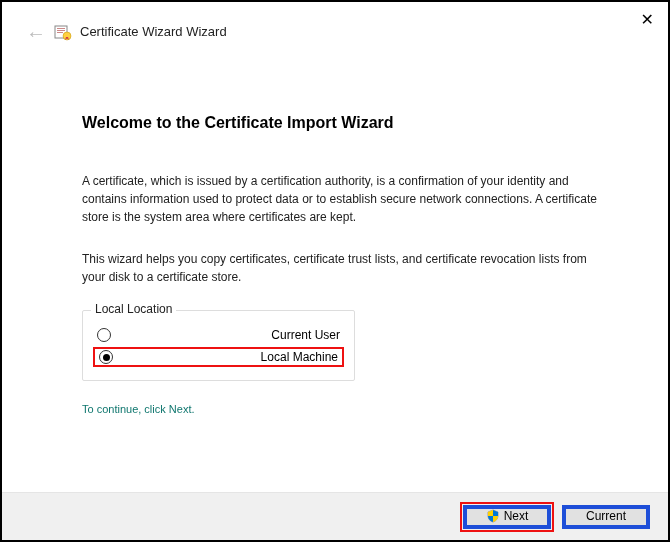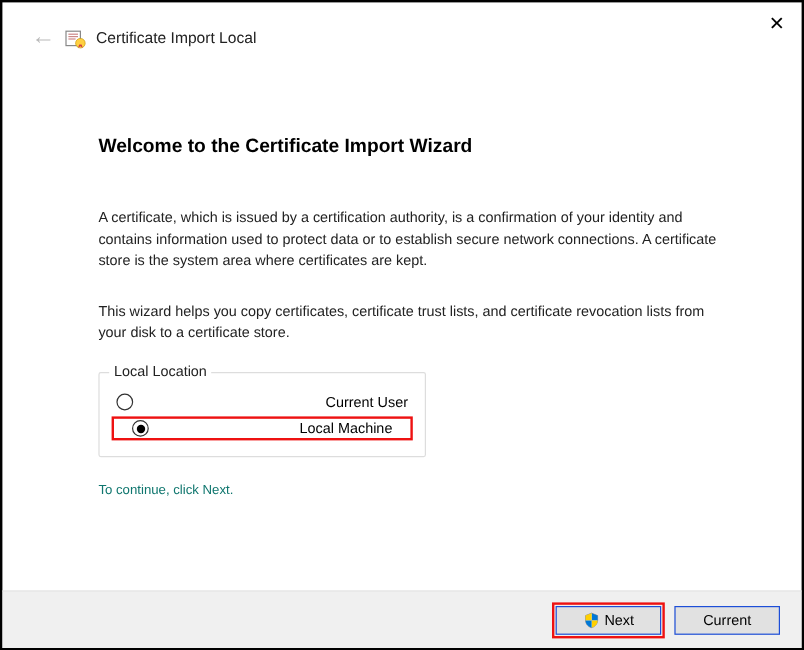--- a/index.html
+++ b/index.html
@@ -107,21 +107,21 @@
       height: 7px;
       background: #000;
       border-radius: 50%;
       display: none;
     }
     .radio-row.selected .radio-inner {
       display: block;
     }
     .highlight-red {
       border: 2px solid #e11;
-      padding: 1px 15px;
+      padding: 1px 4px;
       margin: 1px -4px;
     }
     .continue-text {
       font-size: 11px;
       color: #0f766e;
     }
     .footer-bar {
       position: absolute;
       bottom: 0;
       left: 0;
@@ -132,25 +132,25 @@
       display: flex;
       justify-content: flex-end;
       align-items: center;
       padding-right: 18px;
       gap: 8px;
     }
     .win-button {
       min-width: 88px;
       height: 24px;
       background: #e1e1e1;
-      border: 1px solid #1d4ed8;
+      border: 4px solid #1d4ed8;
       font-size: 12px;
       cursor: pointer;
       display: inline-flex;
-      align-items: center;
+      align-items: flex-start;
       justify-content: center;
       gap: 4px;
       font-family: inherit;
     }
     .next-wrap {
       border: 2px solid #e11;
       padding: 1px;
     }
     .shield-icon {
       width: 14px;
@@ -168,21 +168,21 @@
   <span class="wizard-icon">
     <svg viewBox="0 0 18 18">
       <rect x="1" y="3" width="12" height="12" fill="#fff" stroke="#888" stroke-width="1"></rect>
       <rect x="3" y="5" width="8" height="1" fill="#c88"></rect>
       <rect x="3" y="7" width="8" height="1" fill="#c88"></rect>
       <rect x="3" y="9" width="6" height="1" fill="#c88"></rect>
       <circle cx="13" cy="13" r="4" fill="#ffd040" stroke="#c09000" stroke-width="0.5"></circle>
       <path d="M11 17 L12 14 L14 14 L15 17 L13 15.5 Z" fill="#d04040"></path>
     </svg>
   </span>
-  <span class="header-title">Certificate Import Local</span>
+  <span class="header-title">Certificate Wizard Wizard</span>
 </div>
 
 <div class="content">
   <h1 class="main-heading">Welcome to the Certificate Import Wizard</h1>
 
   <p class="desc-text">A certificate, which is issued by a certification authority, is a confirmation of your identity and contains information used to protect data or to establish secure network connections. A certificate store is the system area where certificates are kept.</p>
   <p class="desc-text">This wizard helps you copy certificates, certificate trust lists, and certificate revocation lists from your disk to a certificate store.</p>
 
   <div class="fieldset">
     <div class="fieldset-legend">Local Location</div>

